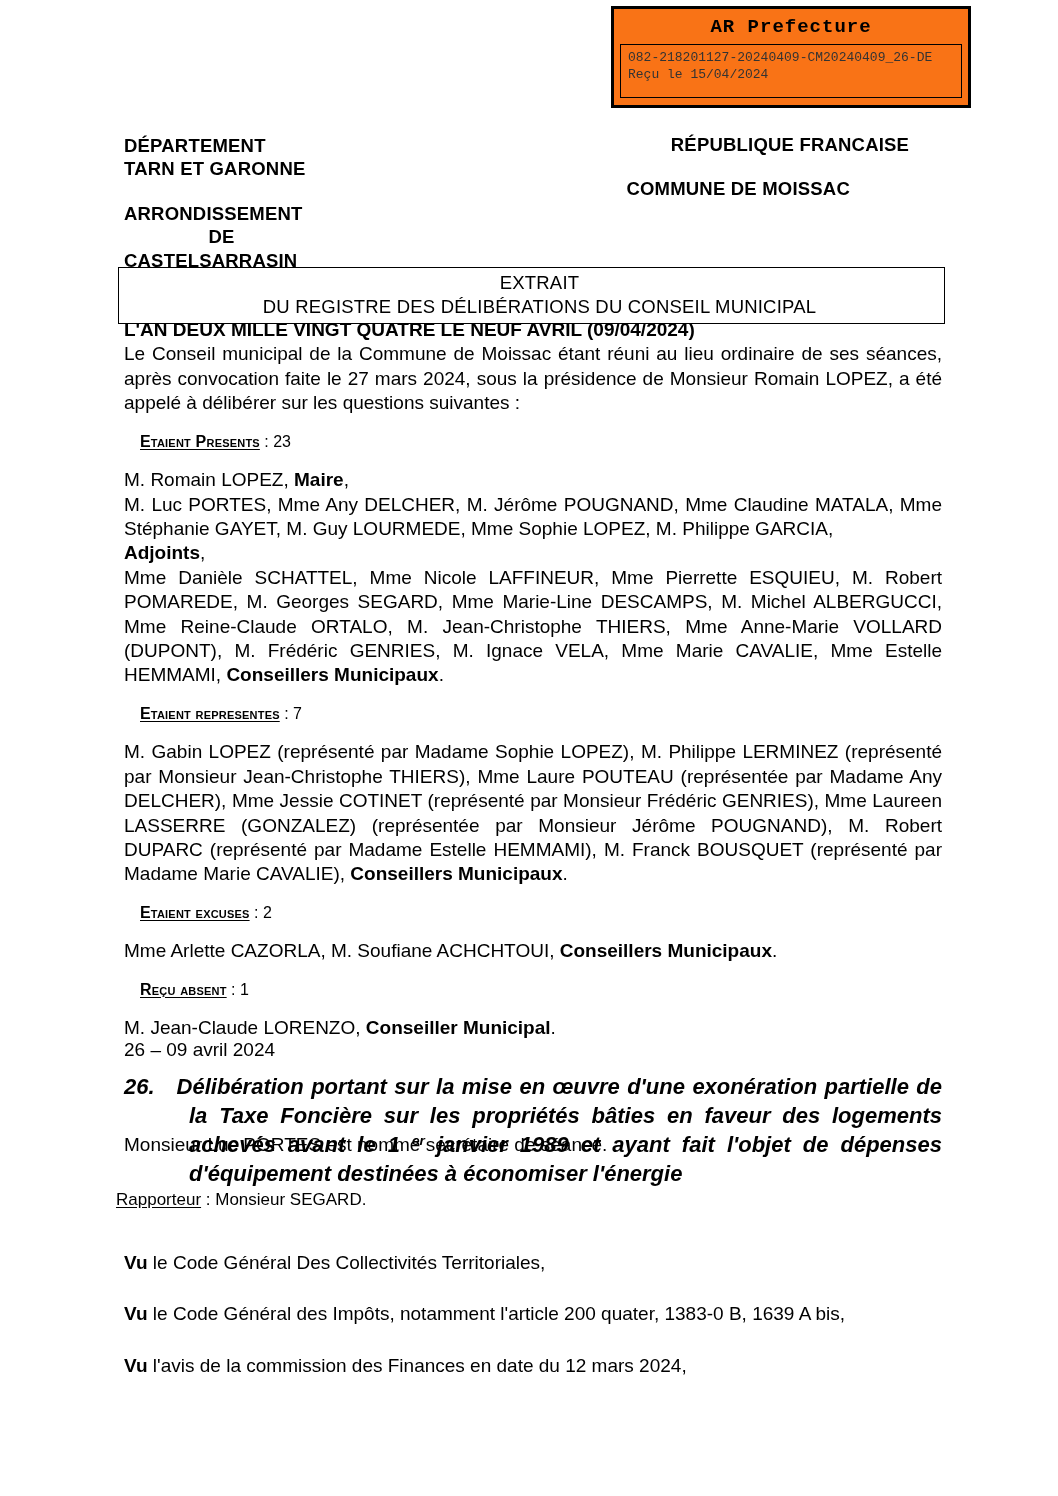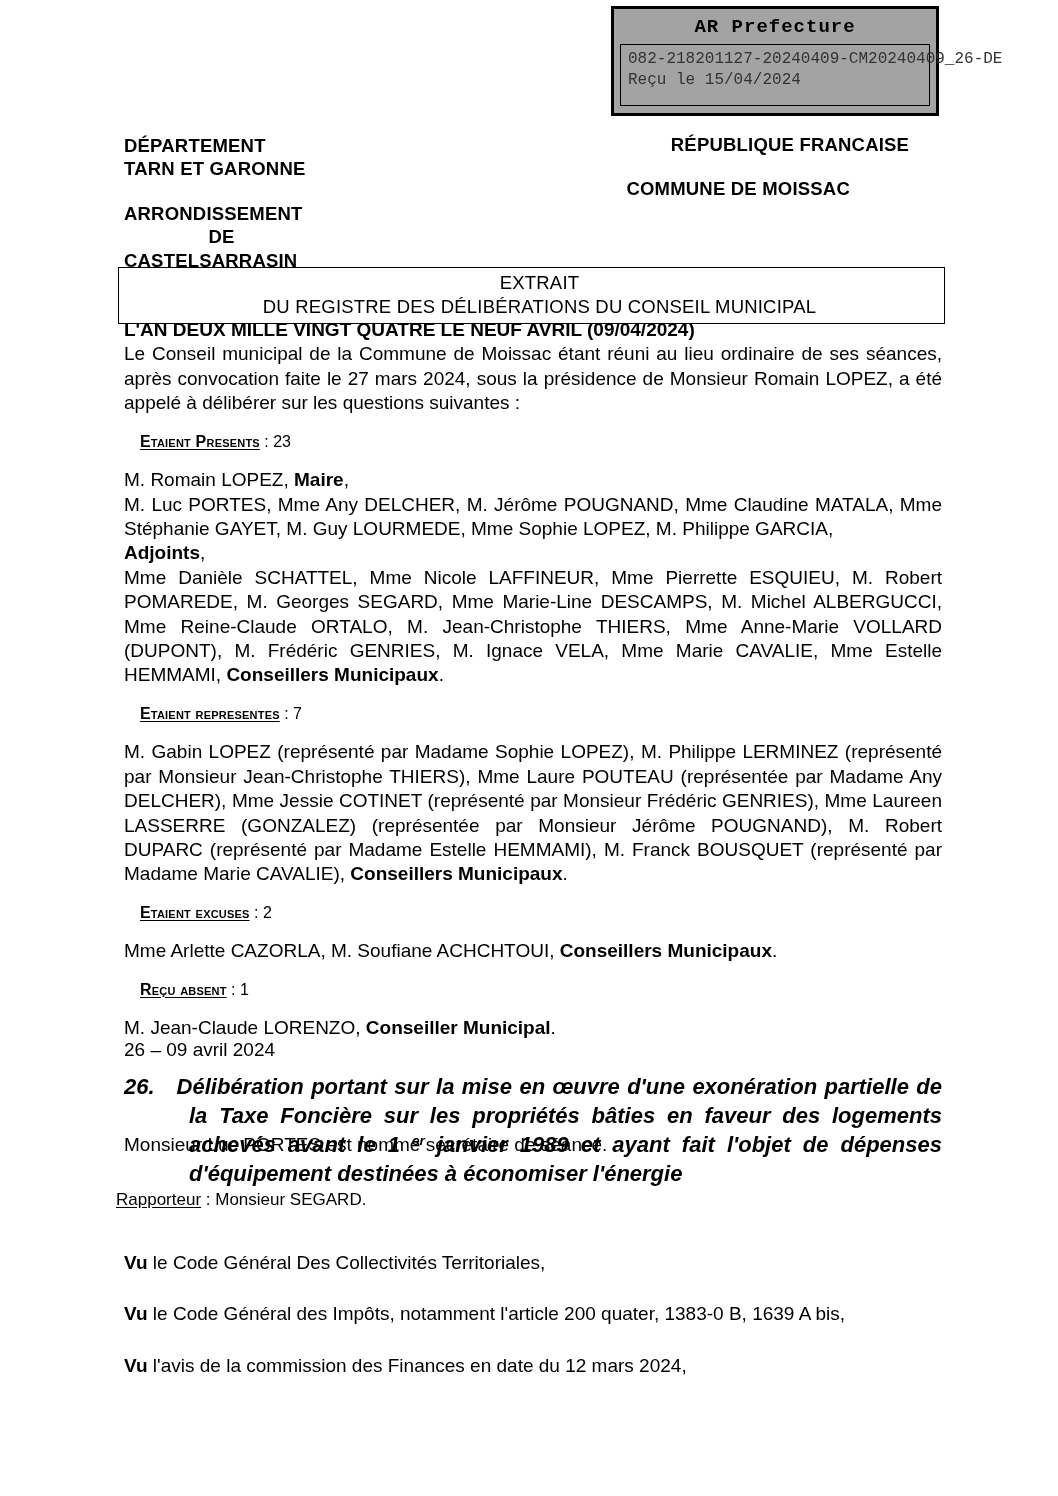--- a/index.html
+++ b/index.html
@@ -18,40 +18,40 @@
     height: 1496px;
     background: #ffffff;
     overflow: hidden;
   }
 
   
   .ar-stamp {
     position: absolute;
     left: 611px;
     top: 6px;
-    width: 328px;
+    width: 360px;
     border: 3px solid #000;
-    background: #a3a3a3;
+    background: #f97316;
     box-sizing: border-box;
     padding: 5px 6px 7px 6px;
   }
   .ar-title {
     text-align: center;
     font-family: "Liberation Mono", monospace;
     font-weight: bold;
     font-size: 19px;
     letter-spacing: 1px;
     padding: 3px 0 6px 0;
     line-height: 1.1;
   }
   .ar-inner {
     border: 1px solid #000;
     padding: 4px 7px 14px 7px;
     font-family: "Liberation Mono", monospace;
-    font-size: 16px;
+    font-size: 13px;
     line-height: 1.32;
     white-space: pre;
     color: #333;
   }
 
   
   .dept-block {
     position: absolute;
     left: 124px;
     top: 134px;

